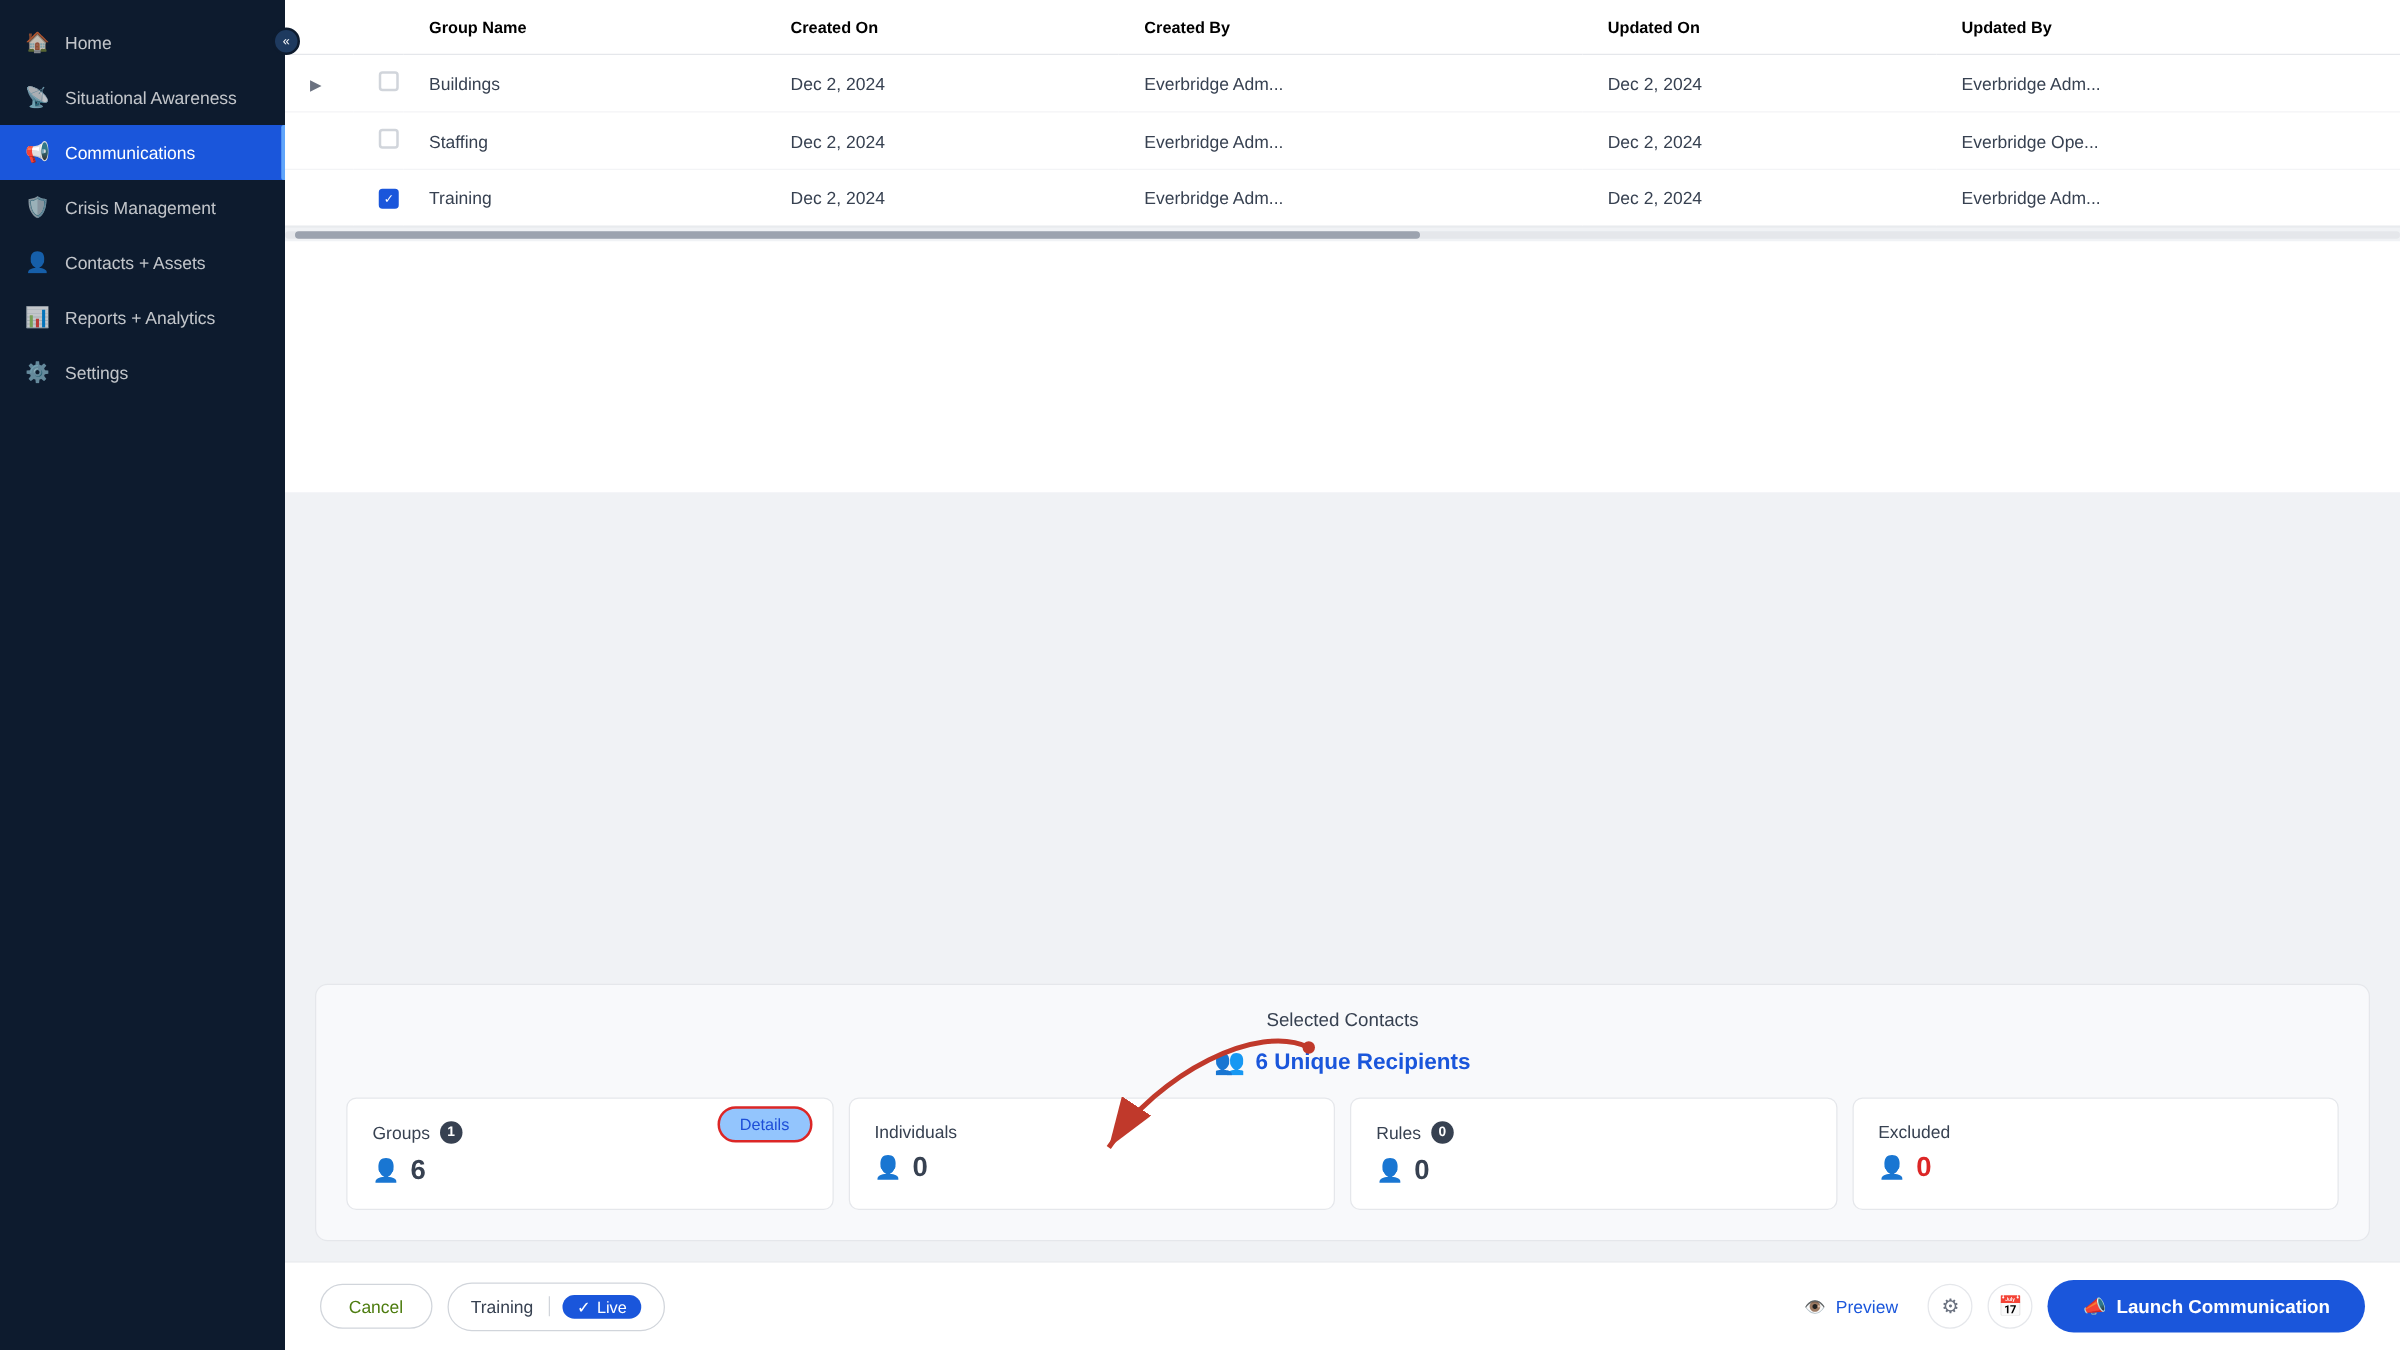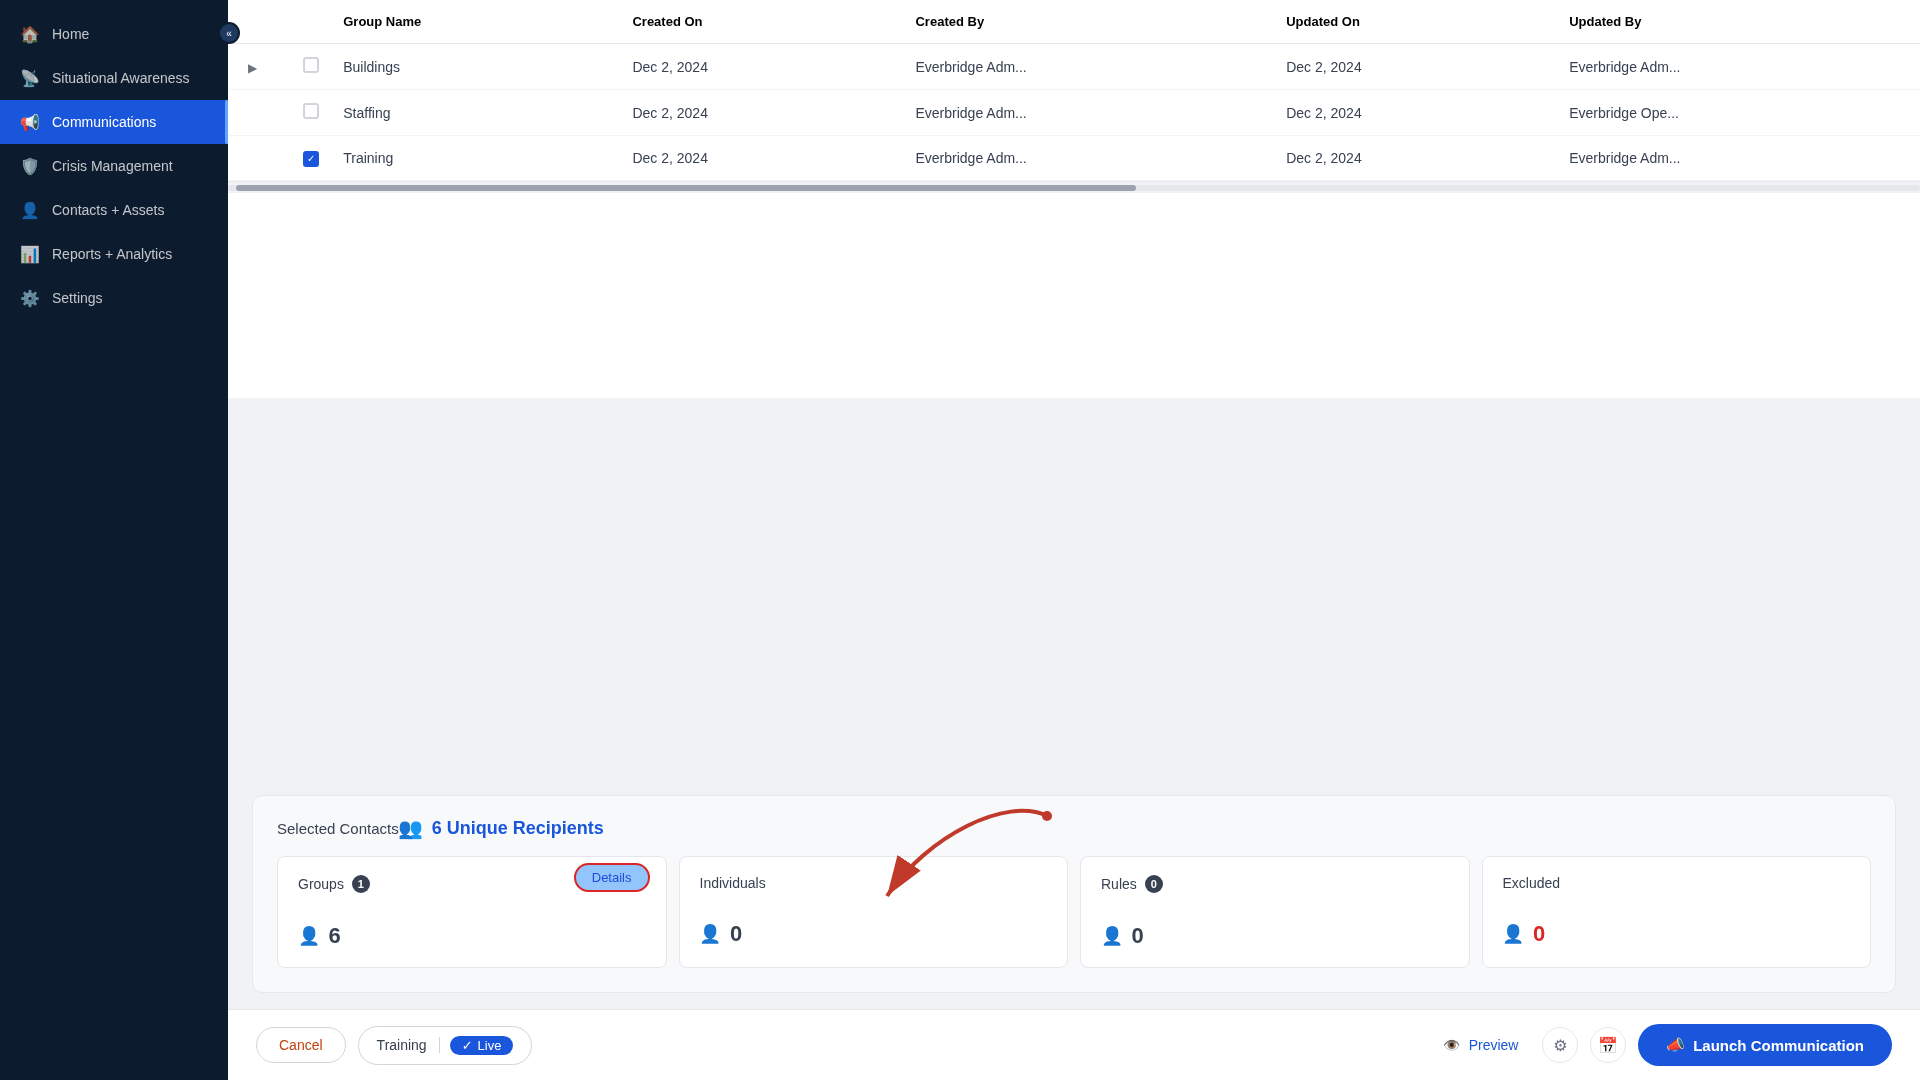--- a/index.html
+++ b/index.html
@@ -199,21 +199,23 @@
     .selected-contacts-panel {
       background: #f8f9fb;
       border: 1px solid #e5e7eb;
       border-radius: 10px;
       margin: 0 24px 16px 24px;
       padding: 20px 24px 24px 24px;
     }
     .panel-header {
       display: flex;
       align-items: center;
+      gap: 12px;
       margin-bottom: 16px;
+      flex-direction: column;
     }
     .panel-title {
       font-size: 15px;
       font-weight: 500;
       color: #374151;
     }
     .unique-recipients {
       display: flex;
       align-items: center;
       gap: 8px;
@@ -232,21 +234,21 @@
       border-radius: 8px;
       padding: 18px 20px;
       min-width: 200px;
       flex: 1;
       position: relative;
     }
     .stat-card-header {
       display: flex;
       align-items: center;
       gap: 8px;
-      margin-bottom: 30px;
+      margin-bottom: 8px;
       font-size: 14px;
       font-weight: 500;
       color: #374151;
     }
     .badge {
       background: #374151;
       color: #fff;
       border-radius: 50%;
       width: 18px;
       height: 18px;
@@ -298,21 +300,21 @@
       display: flex;
       align-items: center;
       gap: 12px;
     }
     .btn-cancel {
       background: #fff;
       border: 1px solid #d1d5db;
       border-radius: 20px;
       padding: 9px 22px;
       font-size: 14px;
-      color: #c2410c;
+      color: #4d7c0f;
       cursor: pointer;
       font-weight: 400;
       text-align: right;
     }
     .training-pill {
       background: #fff;
       border: 1px solid #d1d5db;
       border-radius: 20px;
       padding: 9px 18px;
       font-size: 14px;

